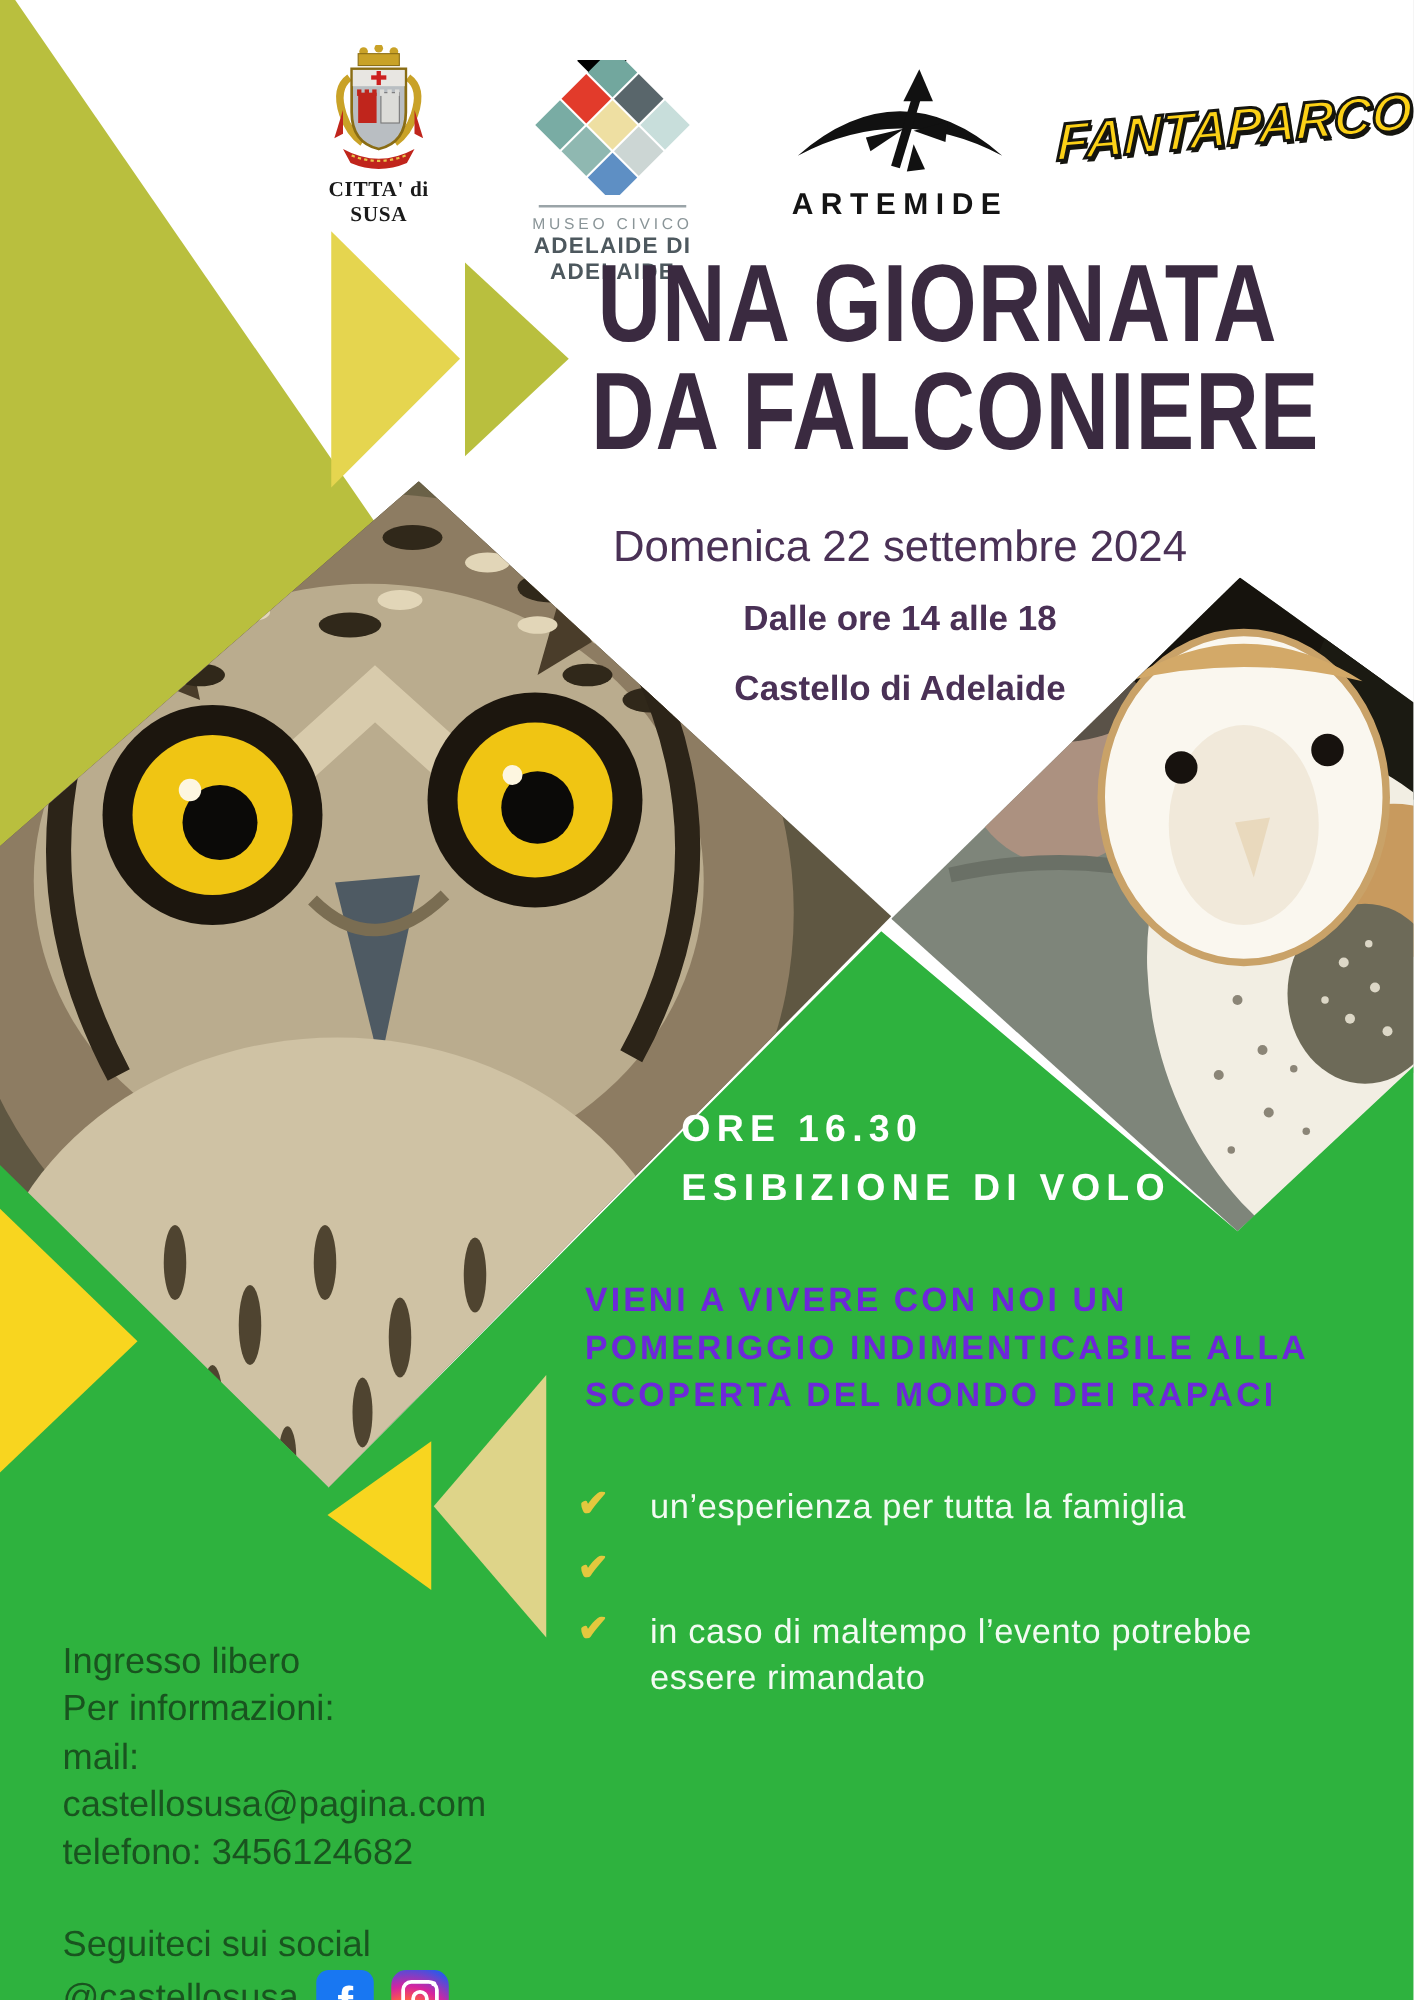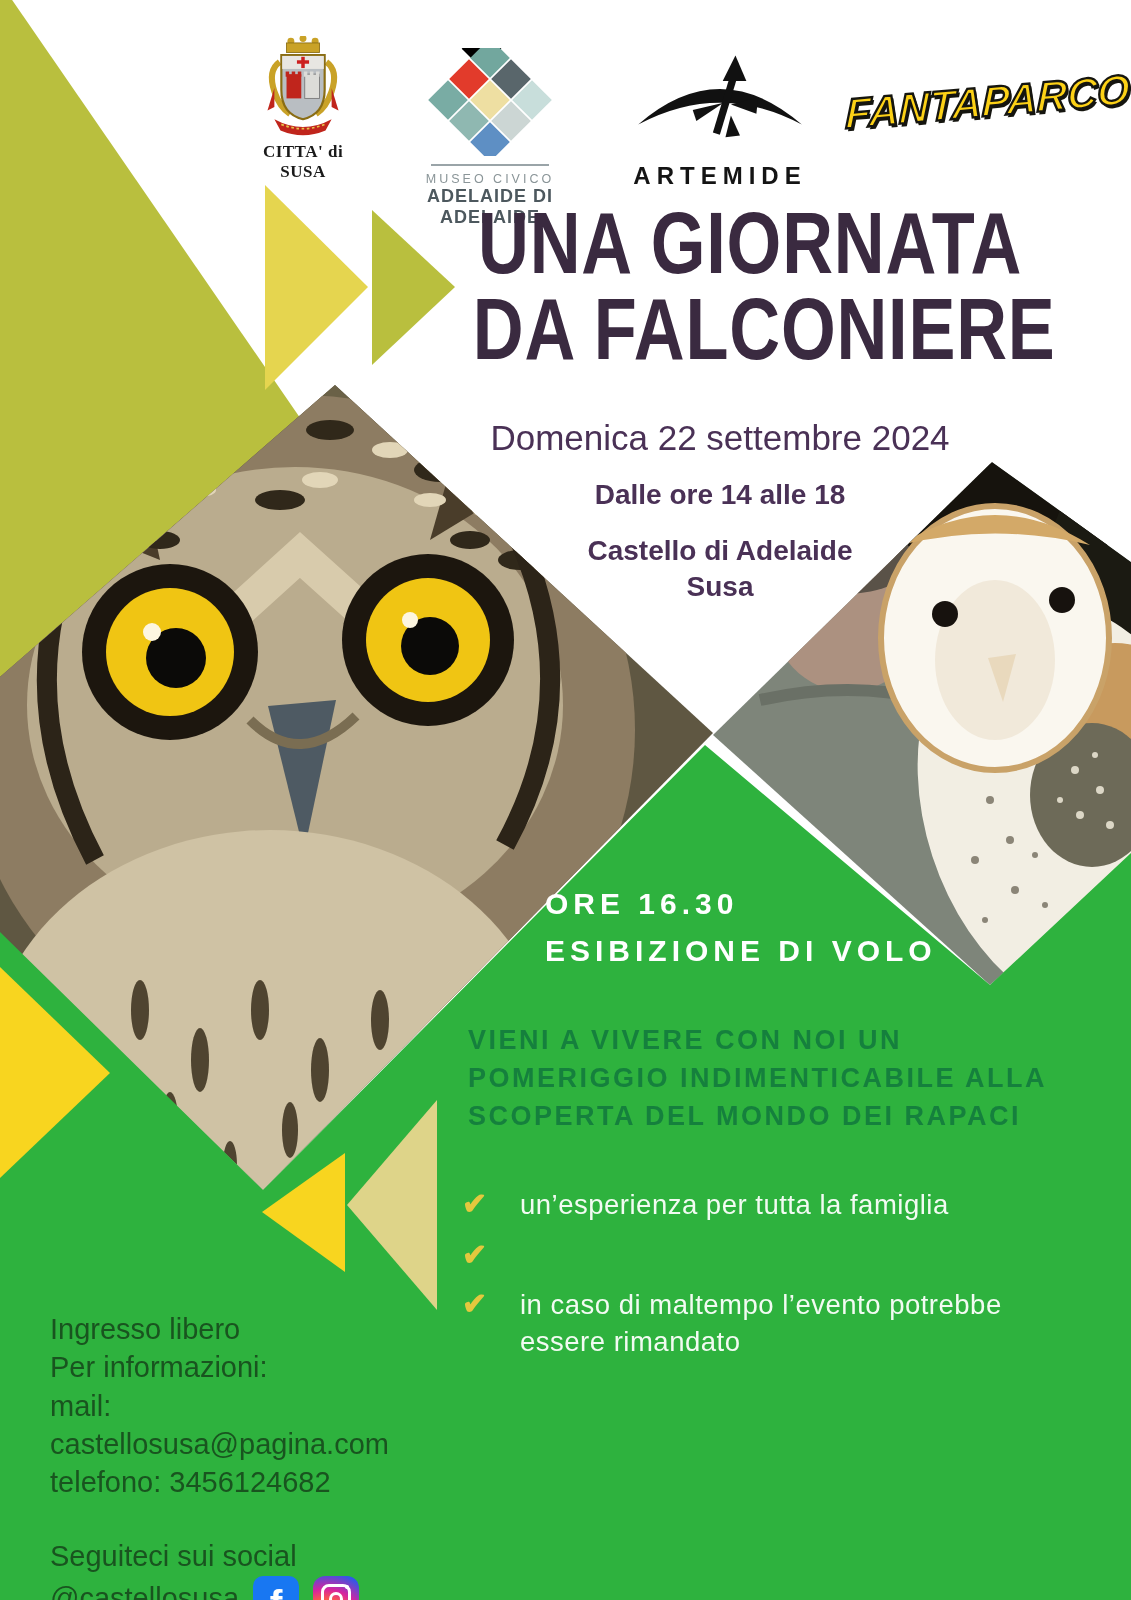--- a/index.html
+++ b/index.html
@@ -13,40 +13,40 @@
   .bg-art{position:absolute; left:0; top:0; width:1131px; height:1600px;}
 
   
   .logo-crest{left:248px; top:36px; width:110px; text-align:center;}
   .crest-label{margin-top:2px; font-family:"Liberation Serif", serif; font-weight:700; font-size:17px; color:#1a1a1a; letter-spacing:.5px;}
   .logo-museo{left:420px; top:48px; width:140px; text-align:center;}
   .museo-divider{width:118px; height:2px; background:#9aa4a8; margin:8px auto 6px auto;}
   .museo-line1{font-size:12.5px; letter-spacing:3px; color:#8a9598; font-weight:400;}
   .museo-line2,.museo-line3{font-size:18px; font-weight:700; color:#4d585e; letter-spacing:1px; line-height:1.15;}
   .logo-artemide{left:620px; top:50px; width:200px; text-align:center;}
-  .artemide-label{margin-top:12px; font-size:24px; font-weight:700; letter-spacing:6px; color:#141414;}
+  .artemide-label{margin-top:0; font-size:24px; font-weight:700; letter-spacing:6px; color:#141414;}
   .logo-fantaparco{left:845px; top:78px; width:230px;}
   .fantaparco-text{
     font-size:42px; font-weight:900; font-style:italic; color:#fcd116;
     -webkit-text-stroke:2.4px #15150f; letter-spacing:0px;
     transform:rotate(-5deg) skewX(-6deg); display:inline-block;
     text-shadow:2px 3px 0 #15150f;
   }
 
   
   .title-block{left:400px; top:200px; width:700px; text-align:center; color:#3a2a40;}
   .title-line{display:inline-block; transform:scaleX(.8); transform-origin:center;
     font-size:88px; font-weight:800; line-height:.98; letter-spacing:1px; white-space:nowrap;}
   .event-date{left:420px; top:418px; width:600px; text-align:center; font-size:35px; font-weight:400; color:#4a3156;}
   .event-time{left:420px; top:479px; width:600px; text-align:center; font-size:28px; font-weight:700; color:#4a3156;}
   .event-place{left:420px; top:533px; width:600px; text-align:center; font-size:28px; font-weight:700; color:#4a3156; line-height:1.3;}
 
   
   .show-block{left:545px; top:881px; color:#fff; font-weight:700; font-size:30px; letter-spacing:5px; line-height:1.55; white-space:nowrap;}
-  .intro-block{left:468px; top:1022px; width:612px; color:#15803d; font-weight:700; font-size:27px; letter-spacing:2.5px; line-height:1.4;}
+  .intro-block{left:468px; top:1022px; width:612px; color:#6d28d9; font-weight:700; font-size:27px; letter-spacing:2.5px; line-height:1.4;}
   .bullets{left:462px; top:1186px; width:580px; list-style:none; margin:0; padding:0;}
   .bullets li{display:flex; gap:24px; margin-bottom:13px; color:#f2fbf2; font-size:27.5px; line-height:1.37; letter-spacing:.5px;}
   .check{flex:0 0 34px; color:#e3c83e; font-size:30px; font-weight:700; line-height:1.2;}
 
   
   .contact-block{left:50px; top:1310px; width:400px; color:#19541f; font-size:29px; line-height:1.32;}
   .contact-social{margin-top:36px;}
   .social-row{display:flex; align-items:center; gap:14px;}
   .fb-icon{width:46px; height:46px; border-radius:10px; background:#1877f2; color:#fff;
     display:flex; align-items:flex-end; justify-content:center; font-weight:700; font-size:38px; line-height:.92; overflow:hidden;}
@@ -259,21 +259,20 @@
 
   <div class="abs title-block">
     <div><span class="title-line">UNA GIORNATA</span></div>
     <div><span class="title-line">DA FALCONIERE</span></div>
   </div>
 
   <div class="abs event-date">Domenica 22 settembre 2024</div>
   <div class="abs event-time">Dalle ore 14 alle 18</div>
   <div class="abs event-place">
     <div>Castello di Adelaide</div>
-    <div>Susa</div>
   </div>
 
   <div class="abs show-block">
     <div>ORE 16.30</div>
     <div>ESIBIZIONE DI VOLO</div>
   </div>
 
   <div class="abs intro-block">VIENI A VIVERE CON NOI UN POMERIGGIO INDIMENTICABILE ALLA SCOPERTA DEL MONDO DEI RAPACI</div>
 
   <ul class="abs bullets">

